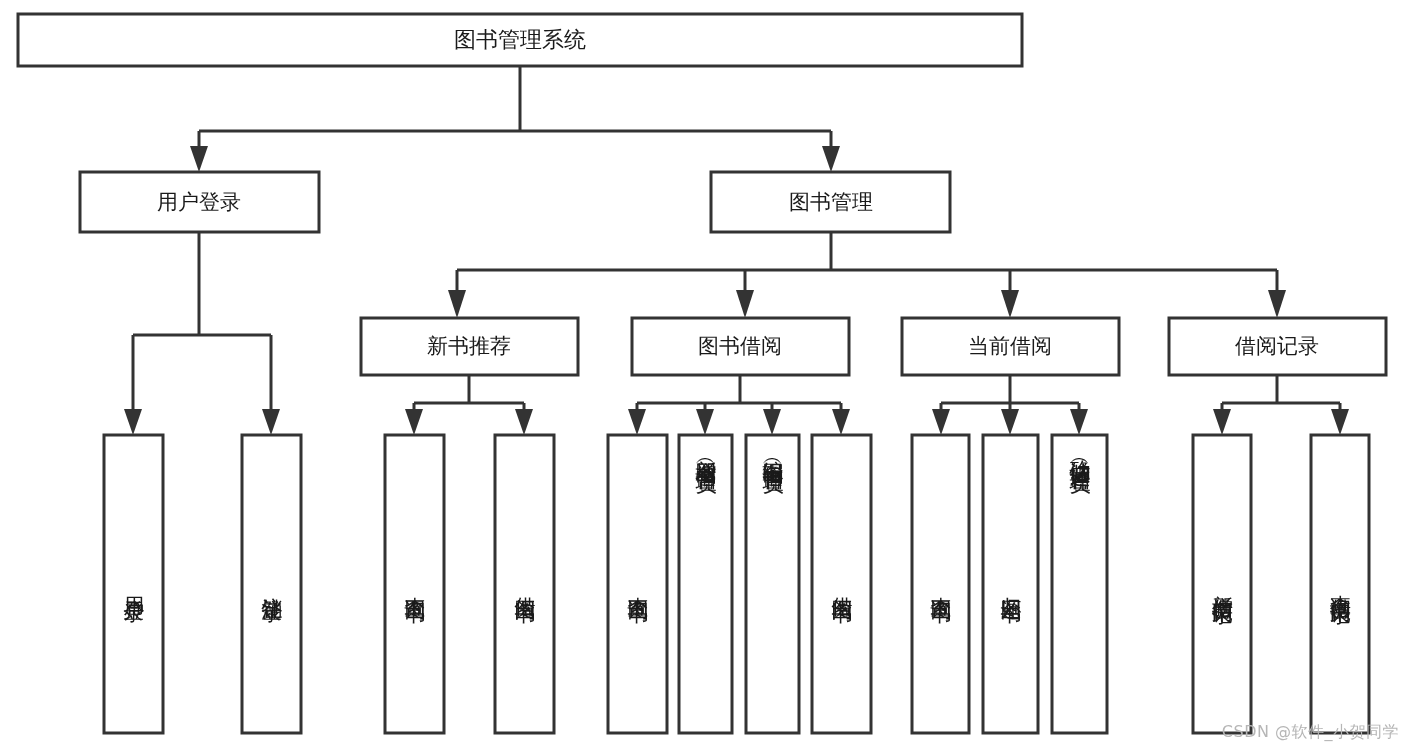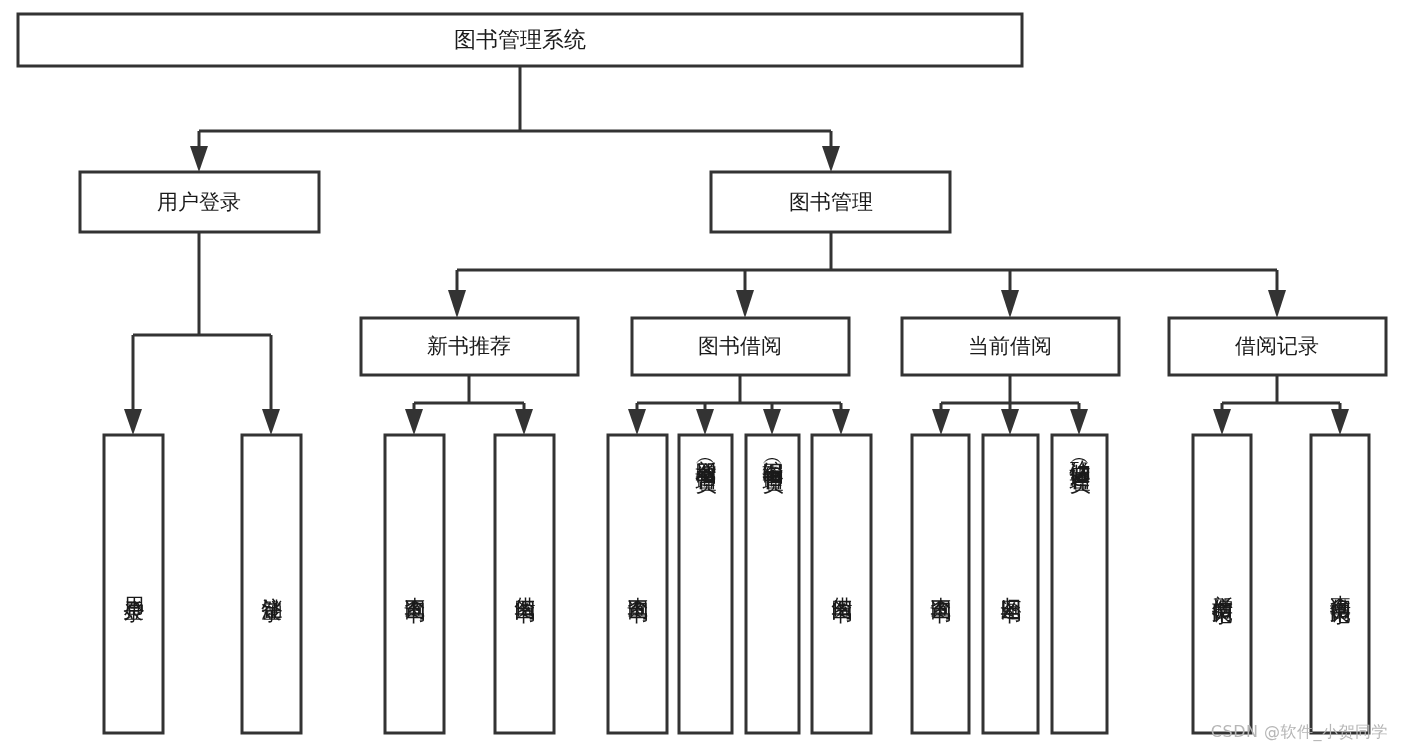--- a/index.html
+++ b/index.html
@@ -66,21 +66,21 @@
     font-family: "DejaVu Sans", "Liberation Sans", sans-serif;
     font-size: 21px;
     line-height: 1.28;
     letter-spacing: 2px;
     color: #1a1a1a;
     white-space: nowrap;
     text-align: center;
   }
   #watermark {
     position: absolute;
-    right: 17px;
+    right: 6px;
     bottom: 4px;
     font-family: "DejaVu Sans", "Liberation Sans", sans-serif;
     font-size: 16px;
     color: #b6b6b6;
     letter-spacing: 0.5px;
     white-space: nowrap;
   }
 </style>
 </head>
 <body>

